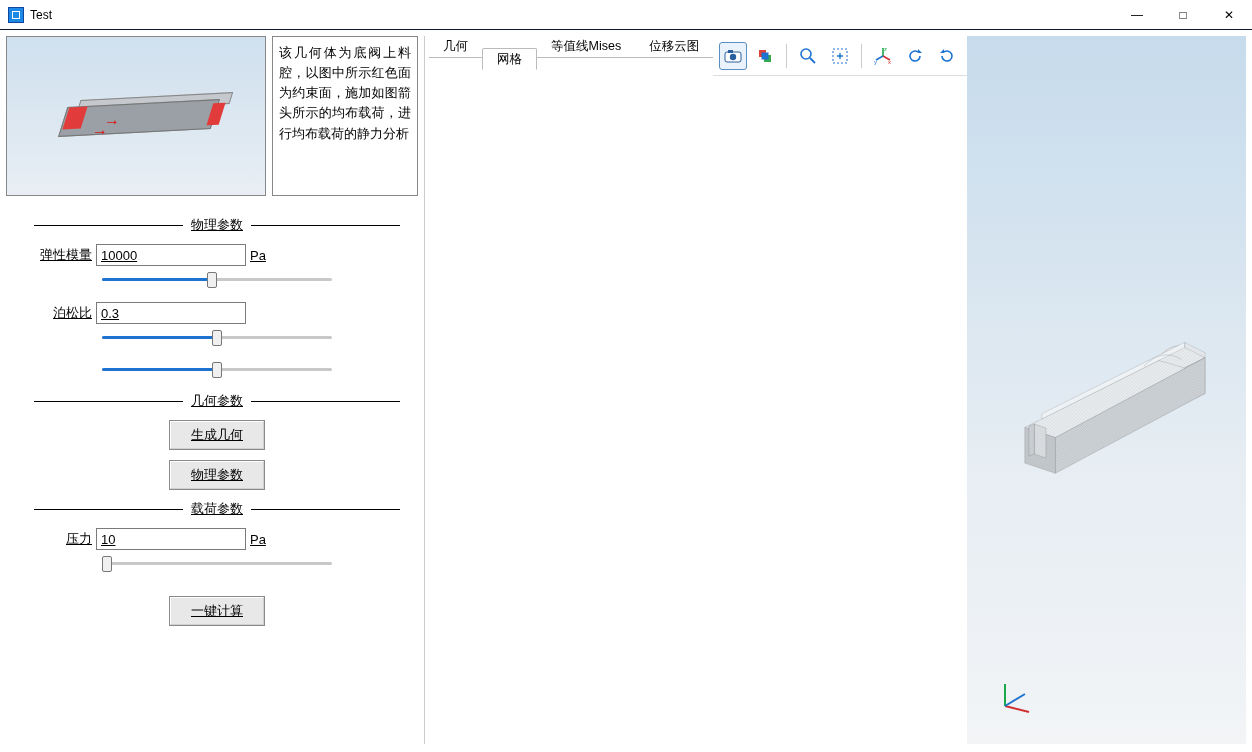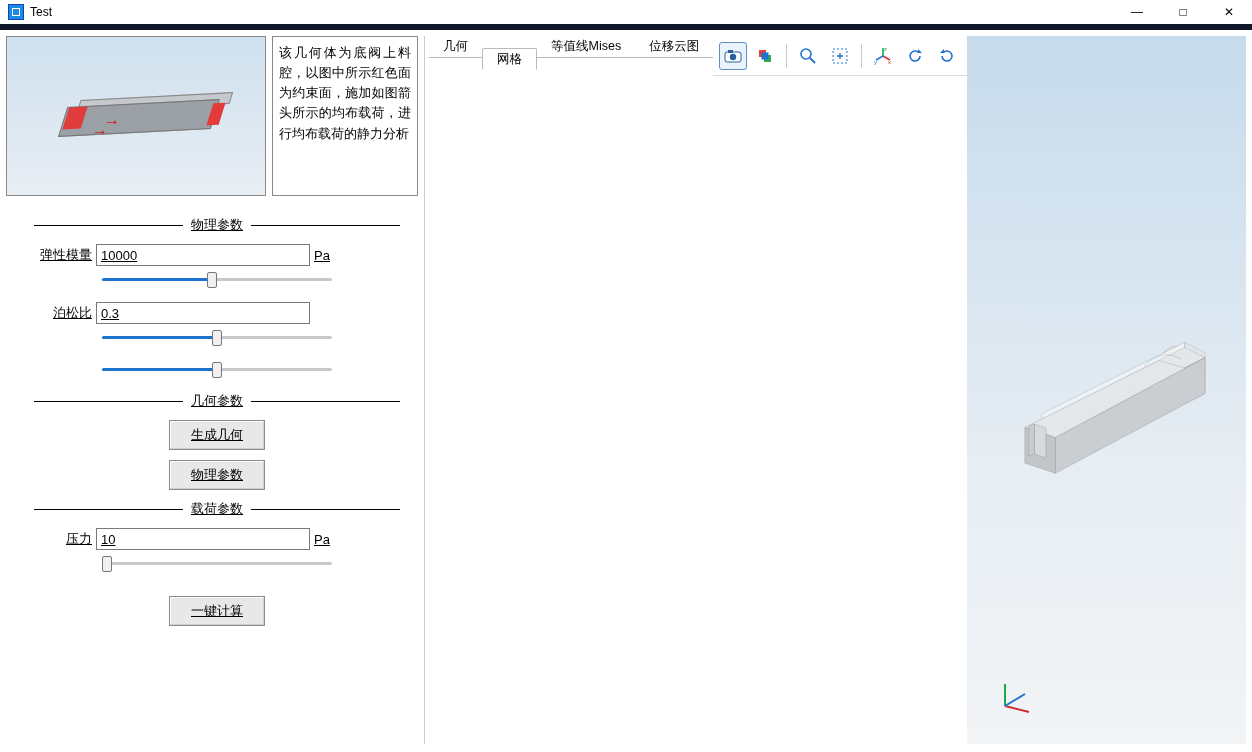--- a/index.html
+++ b/index.html
@@ -10,21 +10,21 @@
   width: 1252px;
   height: 752px;
   overflow: hidden;
   color: #000;
 }
 .titlebar {
   height: 30px;
   display: flex;
   align-items: center;
   padding: 0 0 0 8px;
-  border-bottom: 6px solid #0f172a;
+  border-bottom: 1px solid #0f172a;
   background: #fff;
 }
 .titlebar .app-icon {
   width: 16px; height: 16px;
   background: #1e88e5;
   border: 1px solid #0d47a1;
   margin-right: 6px;
   position: relative;
 }
 .titlebar .app-icon::after{
@@ -84,21 +84,21 @@
 .section-title .line {
   flex: 1; height: 1px; background: #000;
 }
 .section-title .txt { font-size: 13px; white-space: nowrap; }
 .field {
   display: flex; align-items: center; gap: 4px;
   margin: 8px 0 2px 0;
 }
 .field .lbl { width: 58px; text-align: right; font-size: 13px; }
 .field input[type=text] {
-  width: 214px; height: 22px;
+  width: 150px; height: 22px;
   border: 1px solid #7a7a7a;
   padding: 0 4px;
   font-size: 13px;
   background:#fff;
 }
 .field .unit { font-size: 13px; min-width:40px;}
 .slider-wrap { padding-left: 68px; margin-top:4px; margin-bottom:14px;}
 .slider {
   position: relative; height: 18px; width: 230px;
 }

